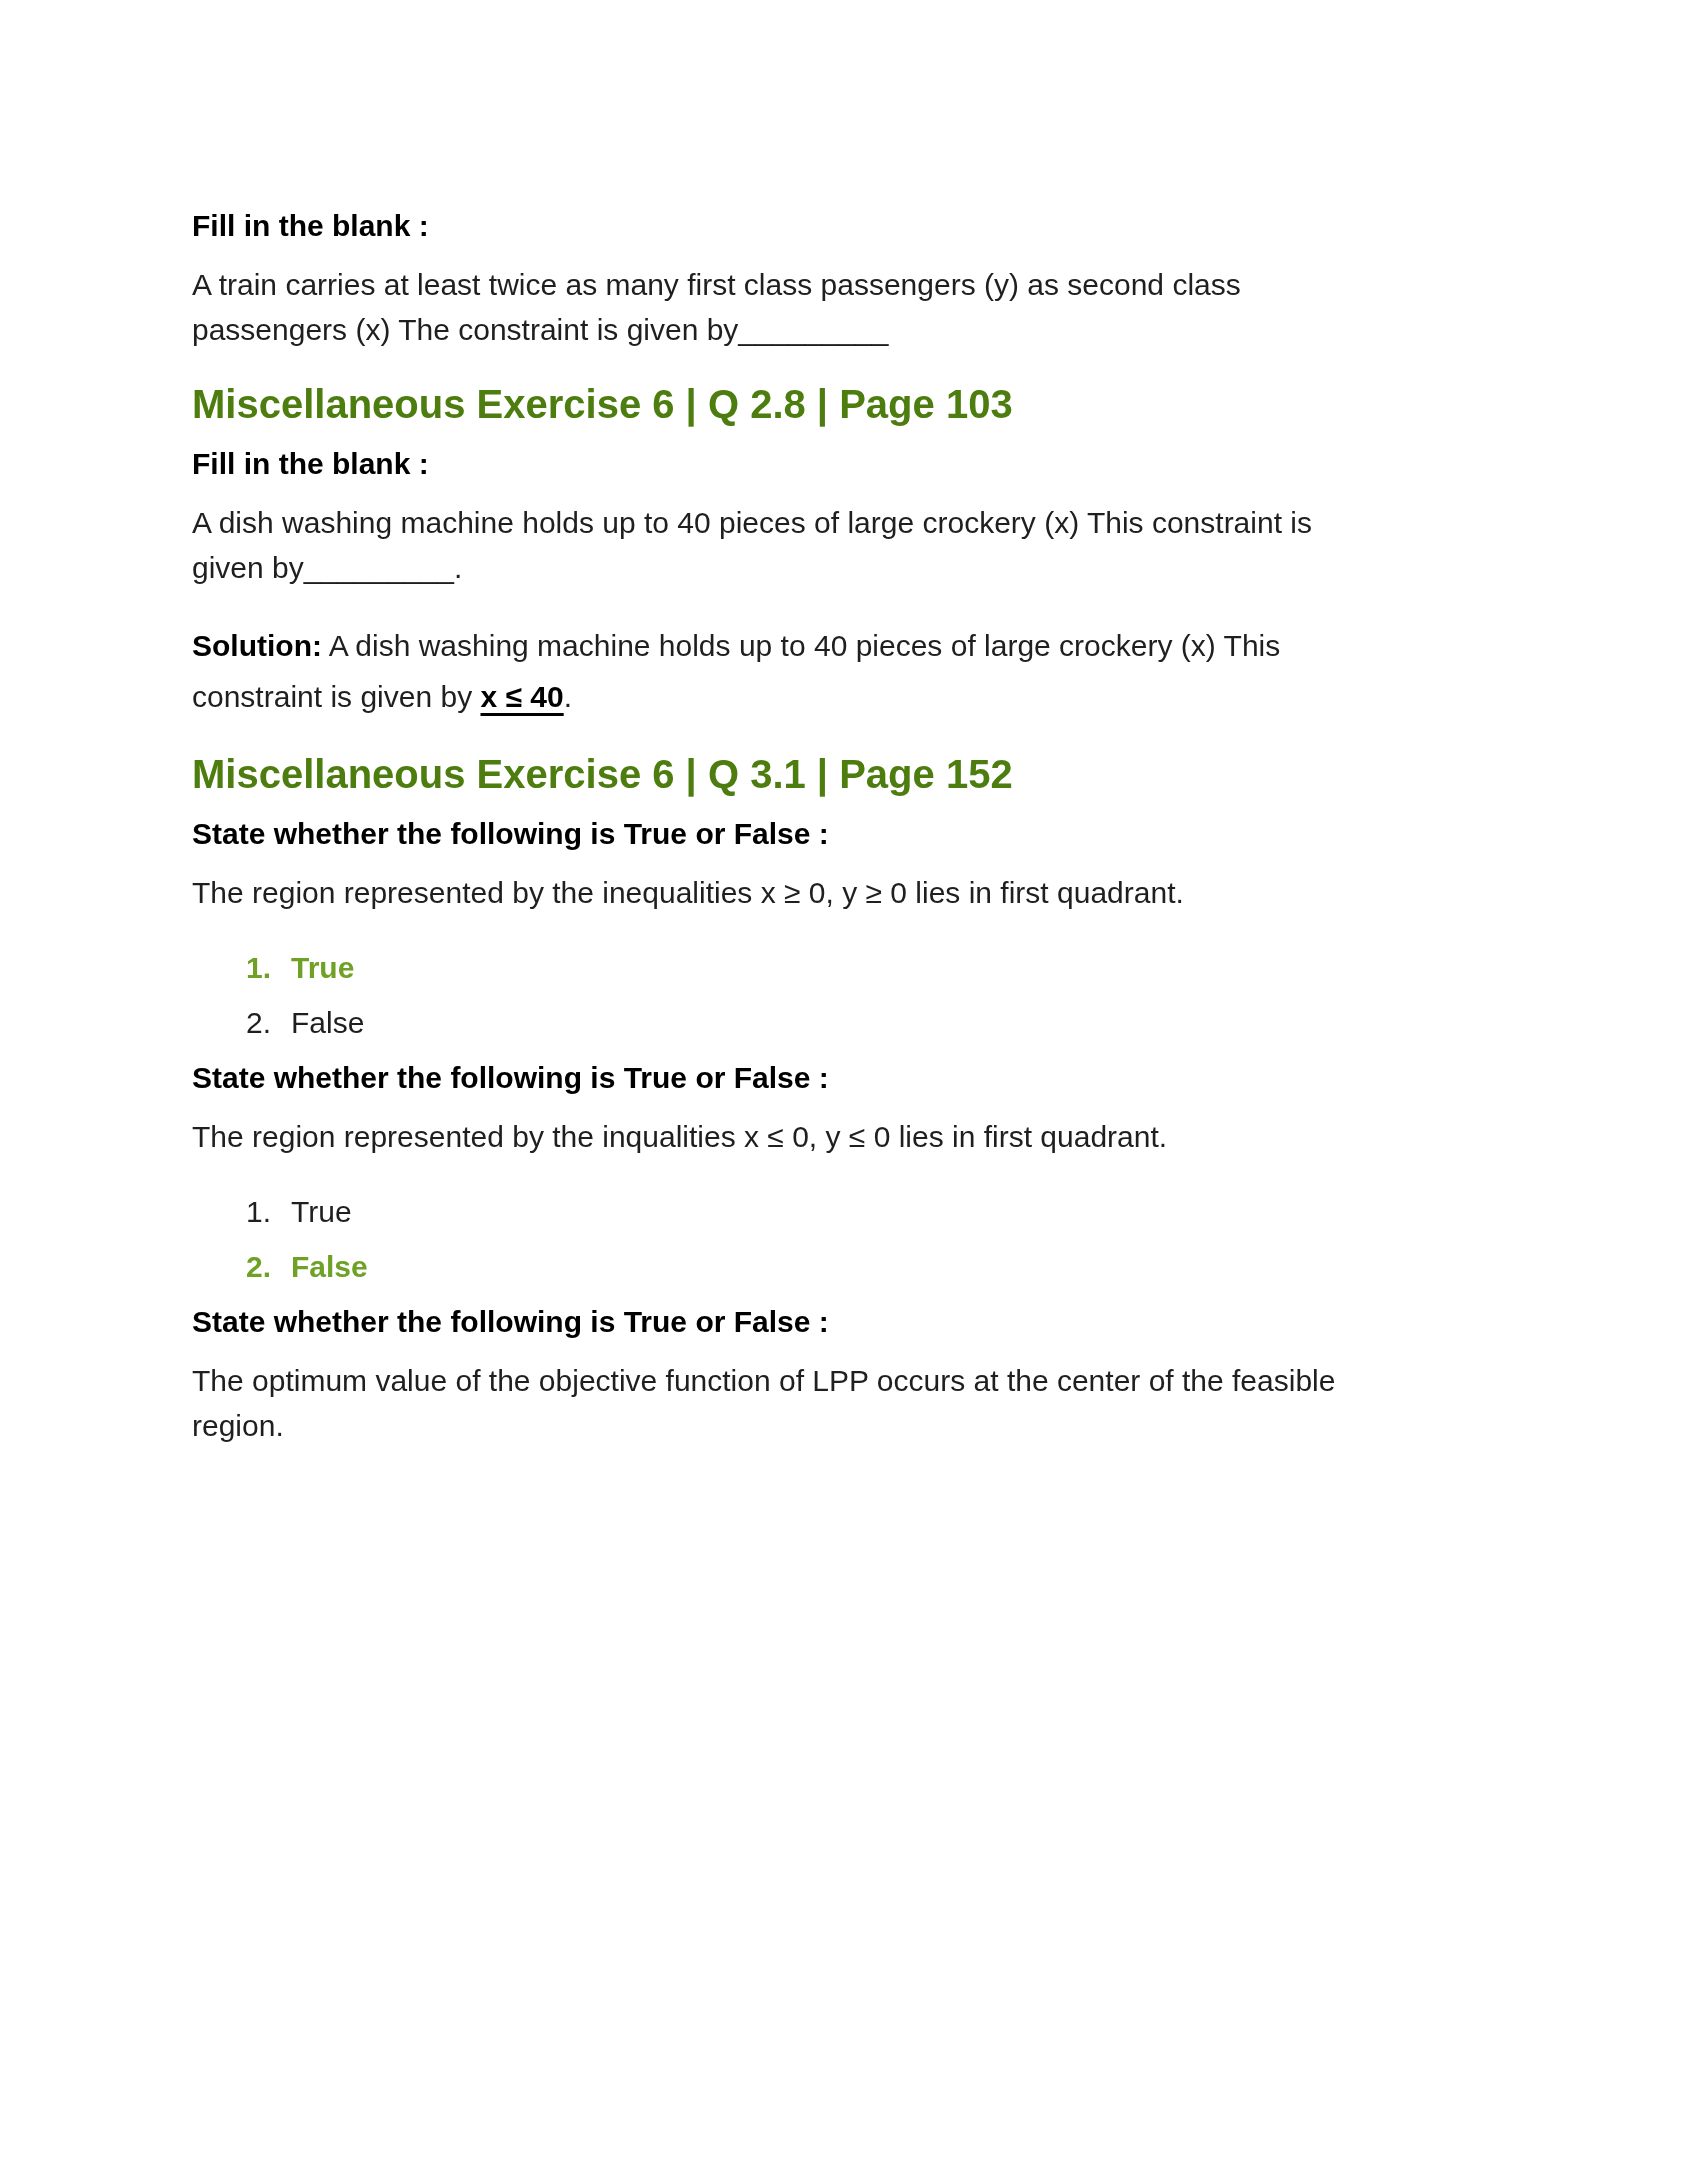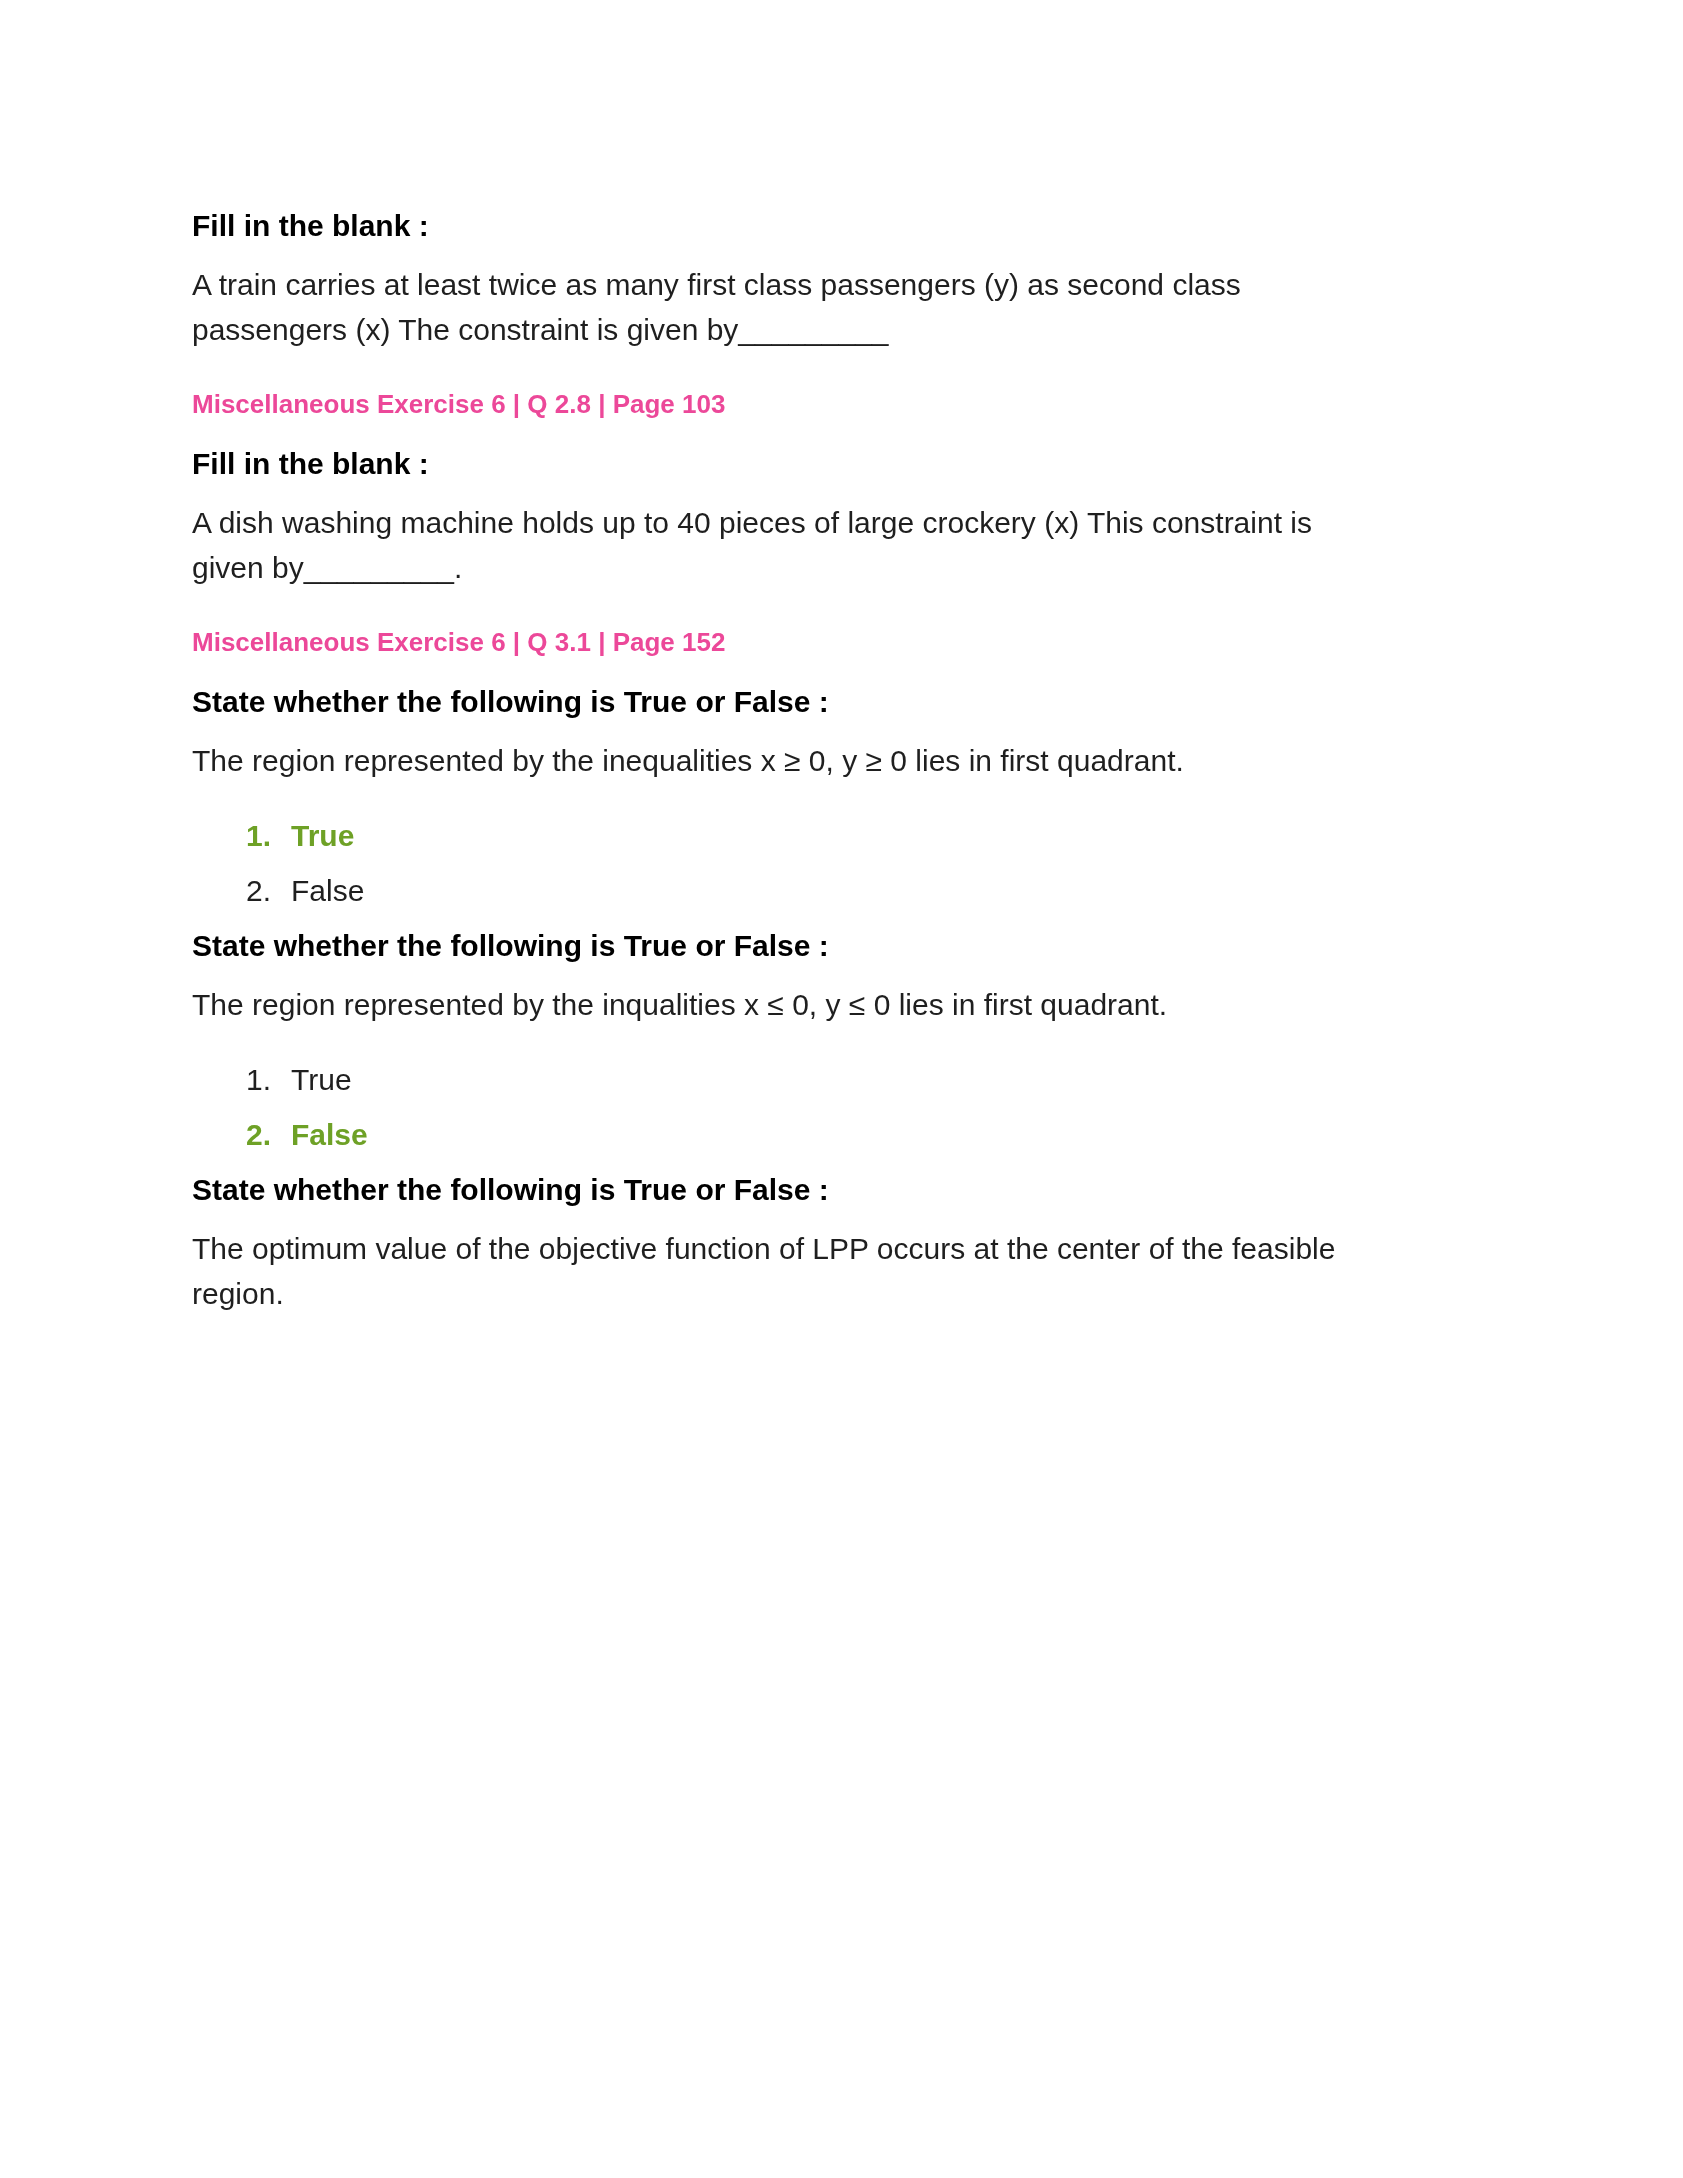--- a/index.html
+++ b/index.html
@@ -13,21 +13,21 @@
     color:#1f1f1f;font-size:30px;
   }
   .prompt{
     font-weight:bold;color:#000;
     margin:0 0 14px 0;line-height:45px;white-space:pre-line;
   }
   .qtext{
     margin:0 0 30px 0;line-height:45px;white-space:pre-line;
   }
   .greenhead{
-    color:#ec4899;font-weight:bold;font-size:26px;line-height:45px;
+    color:#4d7c0f;font-weight:bold;font-size:40px;line-height:45px;
     margin:30px 0 14px 0;cursor:pointer;
   }
   .solution{
     margin:0;line-height:51px;white-space:pre-line;
   }
   .sol-label{font-weight:bold;color:#000;}
   .answer{font-weight:bold;color:#000;text-decoration:underline;text-underline-offset:6px;}
   .options{margin:0 0 10px 0;padding:0;}
   .opt{display:flex;line-height:45px;margin:0 0 10px 0;}
   .opt-num{width:45px;margin-left:54px;flex:none;}
@@ -43,20 +43,22 @@
     <p class="qtext">A train carries at least twice as many first class passengers (y) as second class
 passengers (x) The constraint is given by_________</p>
   </section>
 
   <h2 class="greenhead">Miscellaneous Exercise 6 | Q 2.8 | Page 103</h2>
 
   <section>
     <p class="prompt">Fill in the blank :</p>
     <p class="qtext">A dish washing machine holds up to 40 pieces of large crockery (x) This constraint is
 given by_________.</p>
+    <p class="solution"><span class="sol-label">Solution:</span><span> A dish washing machine holds up to 40 pieces of large crockery (x) This
+constraint is given by </span><span class="answer">x ≤ 40</span><span>.</span></p>
   </section>
 
   <h2 class="greenhead">Miscellaneous Exercise 6 | Q 3.1 | Page 152</h2>
 
   <section>
     <p class="prompt">State whether the following is True or False :</p>
     <p class="qtext">The region represented by the inequalities x ≥ 0, y ≥ 0 lies in first quadrant.</p>
     <div class="options">
       <div class="opt opt-correct">
         <span class="opt-num">1.</span>

